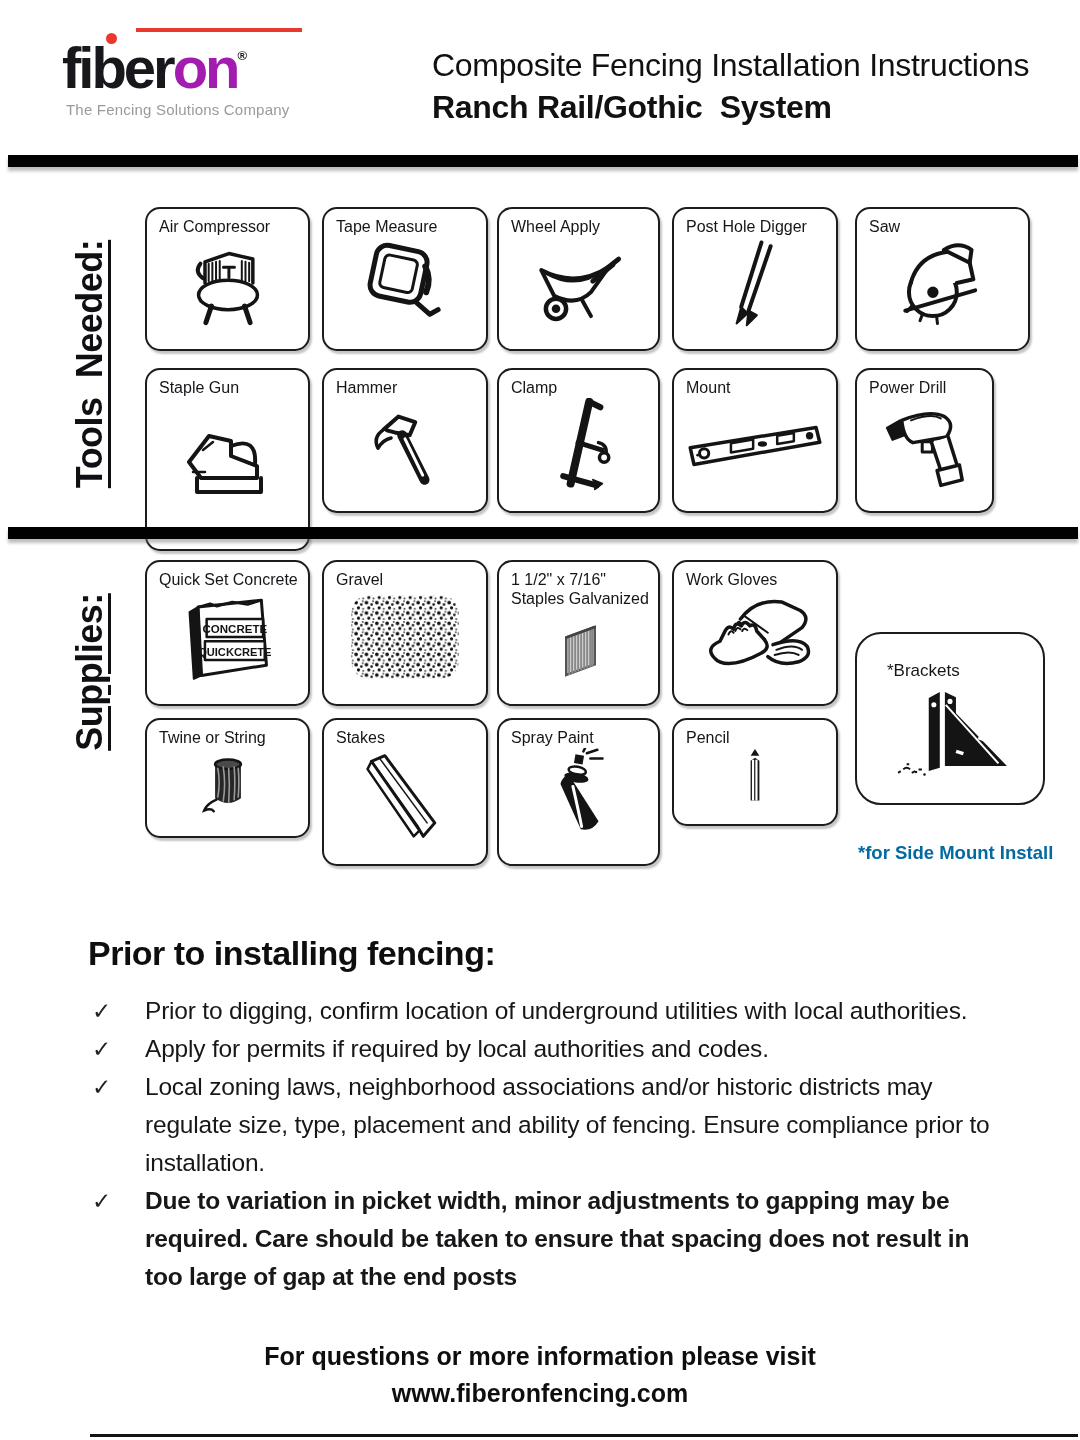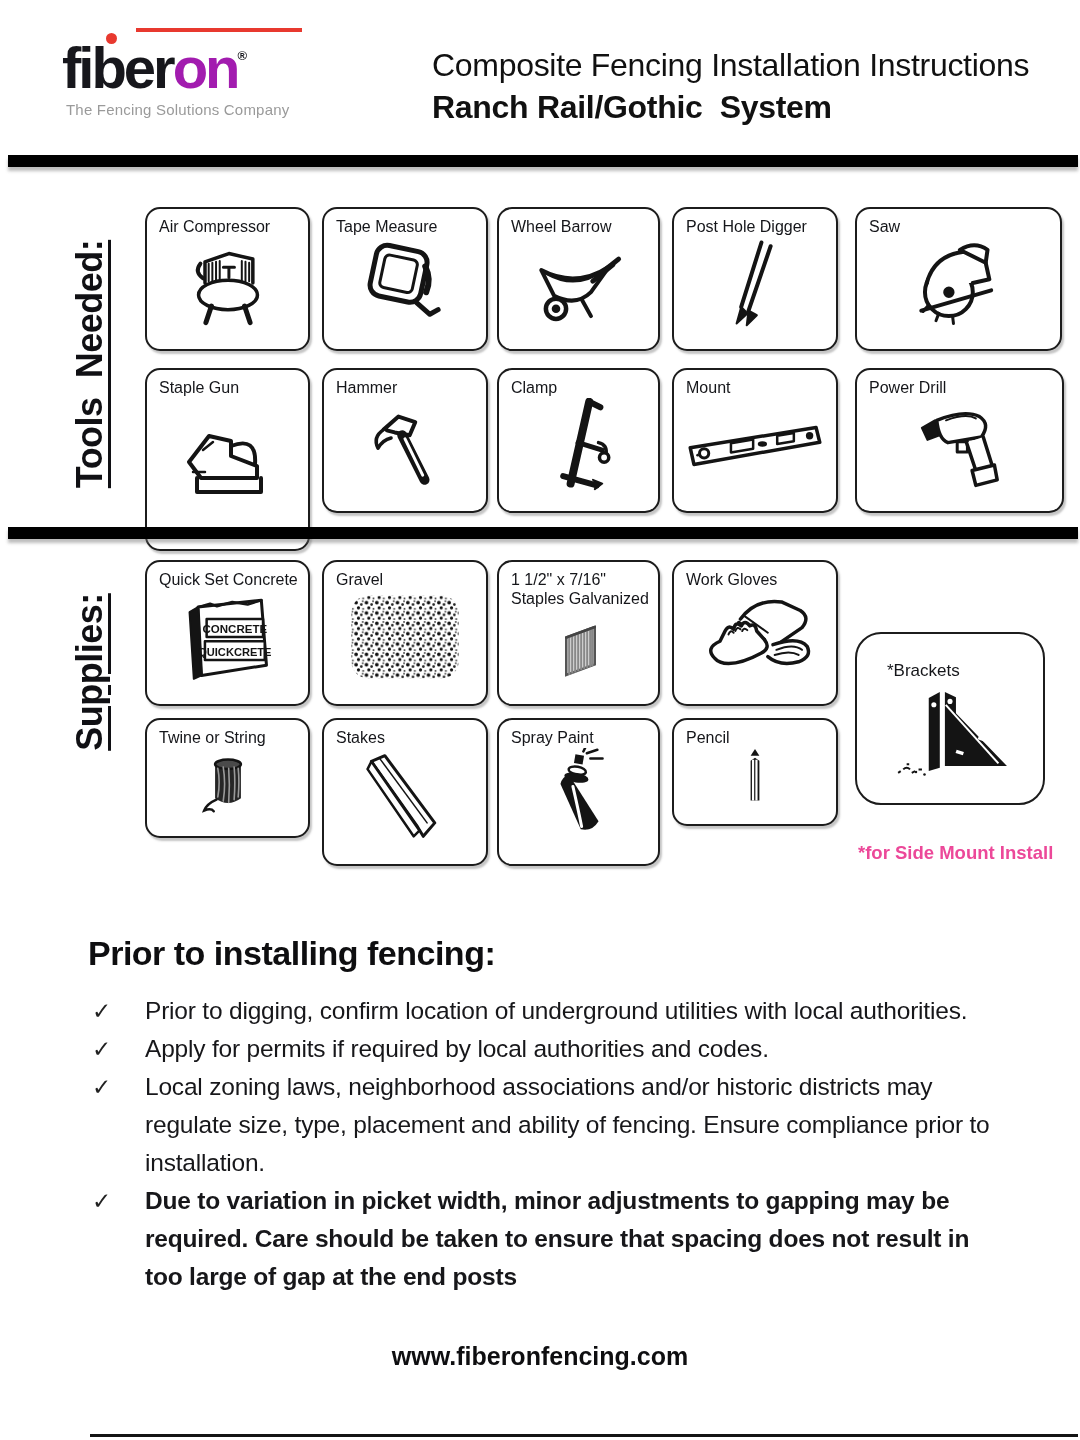--- a/index.html
+++ b/index.html
@@ -32,21 +32,21 @@
   .box{position:absolute;border:2.5px solid #1c1c1c;border-radius:15px;background:#fff;
        box-shadow:2px 3px 2px rgba(90,90,90,.35);display:flex;flex-direction:column;box-sizing:border-box;}
   .box-label{padding:8px 8px 0 12px;font-size:16px;line-height:19px;color:#15161a;}
   .box-icon{flex:1;display:flex;align-items:center;justify-content:center;padding:1px 6px 20px;min-height:0;}
   .box-icon svg{max-width:100%;max-height:100%;}
   .ic path,.ic line,.ic circle,.ic rect,.ic ellipse{vector-effect:non-scaling-stroke;}
 
   .brackets-box{position:absolute;border:2px solid #1c1c1c;border-radius:26px;background:#fff;
        display:flex;flex-direction:column;box-sizing:border-box;}
   .brackets-box .box-label{padding:27px 8px 0 30px;font-size:17px;}
-  .side-note{position:absolute;font-size:18.5px;font-weight:600;color:#ec4899;white-space:nowrap;}
+  .side-note{position:absolute;font-size:18.5px;font-weight:600;color:#0369a1;white-space:nowrap;}
 
   
   .prior-heading{position:absolute;left:88px;top:934px;font-size:34px;font-weight:700;color:#0e0e10;letter-spacing:-.5px;}
   .bullets{position:absolute;left:92px;top:992px;width:900px;}
   .bullet{display:flex;align-items:flex-start;}
   .bullet .chk{width:53px;flex:0 0 53px;font-size:23px;line-height:38px;color:#222;}
   .bullet .btxt{font-size:24.5px;line-height:38px;color:#17171a;width:852px;letter-spacing:-.2px;}
   .bullet.bold .btxt{font-weight:700;}
 
   
@@ -98,21 +98,21 @@
         <svg class="ic" width="112" height="98" viewBox="0 0 110 100" fill="none" stroke="#141414" stroke-width="5" stroke-linecap="round" stroke-linejoin="round">
       <rect x="20" y="12" width="56" height="56" rx="12" transform="rotate(12 48 40)" fill="#fff"></rect>
       <rect x="30" y="22" width="36" height="36" rx="5" transform="rotate(12 48 40)" stroke-width="3" fill="#fff"></rect>
       <path d="M77 32 q7 14 1 28" stroke-width="6"></path>
       <path d="M66 70 l16 14 l9 -5" stroke-width="5"></path>
     </svg>
       </div>
   </div>
 
   <div class="box" style="left:497px;top:207px;width:163px;height:144px">
-    <div class="box-label">Wheel Barrow</div>
+    <div class="box-label">Wheel Apply</div>
     <div class="box-icon">
         <svg class="ic" width="118" height="96" viewBox="0 0 110 100" fill="none" stroke="#141414" stroke-width="4" stroke-linecap="round" stroke-linejoin="round">
       <path d="M14 36 L28 64 Q52 76 68 60 L88 32 Q52 56 14 36 Z" fill="#fff"></path>
       <path d="M20 40 Q52 58 82 36" stroke-width="2.5"></path>
       <path d="M70 48 L92 30 M78 40 L98 24" stroke-width="5"></path>
       <circle cx="30" cy="78" r="11" fill="#fff" stroke-width="4.5"></circle>
       <circle cx="30" cy="78" r="2.5" fill="#141414"></circle>
       <path d="M58 68 L68 86" stroke-width="4"></path>
     </svg>
       </div>
@@ -123,21 +123,21 @@
     <div class="box-icon">
         <svg class="ic" width="110" height="100" viewBox="0 0 110 100" fill="none" stroke="#141414" stroke-width="4" stroke-linecap="round" stroke-linejoin="round">
       <path d="M62 6 L40 76"></path>
       <path d="M72 10 L48 80"></path>
       <path d="M40 76 L35 94 L47 83 Z" fill="#141414" stroke-width="2"></path>
       <path d="M48 80 L46 96 L57 85 Z" fill="#141414" stroke-width="2"></path>
     </svg>
       </div>
   </div>
 
-  <div class="box" style="left:855px;top:207px;width:207px;height:144px">
+  <div class="box" style="left:855px;top:207px;width:175px;height:144px">
     <div class="box-label">Saw</div>
     <div class="box-icon">
         <svg class="ic" width="128" height="102" viewBox="0 0 110 100" fill="none" stroke="#141414" stroke-width="4" stroke-linecap="round" stroke-linejoin="round">
       <circle cx="44" cy="60" r="26" fill="#fff"></circle>
       <circle cx="44" cy="60" r="4" fill="#141414"></circle>
       <path d="M22 74 l-6 7 M33 83 l-3 8 M48 86 l1 8" stroke-width="3"></path>
       <path d="M20 50 Q28 20 60 16 L84 28 L88 46 L70 50" fill="#fff"></path>
       <path d="M56 14 Q72 4 86 14 L84 28" stroke-width="4"></path>
       <path d="M14 80 L90 58" stroke-width="4"></path>
     </svg>
@@ -191,21 +191,21 @@
       <path d="M54 33 l24 -4 v10 l-24 4 Z" stroke-width="2.5" fill="#fff"></path>
       <path d="M104 25 l18 -3 v9 l-18 3 Z" stroke-width="2.5" fill="#fff"></path>
       <ellipse cx="88" cy="34" rx="5" ry="3" fill="#141414" stroke="none"></ellipse>
       <circle cx="25" cy="44" r="5" stroke-width="3" fill="#fff"></circle>
       <circle cx="139" cy="25" r="4" fill="#141414" stroke="none"></circle>
       <circle cx="18" cy="46" r="1.5" fill="#141414" stroke="none"></circle>
     </svg>
       </div>
   </div>
 
-  <div class="box" style="left:855px;top:368px;width:209px;height:145px">
+  <div class="box" style="left:855px;top:368px;width:139px;height:145px">
     <div class="box-label">Power Drill</div>
     <div class="box-icon">
         <svg class="ic" width="120" height="104" viewBox="0 0 110 100" fill="none" stroke="#141414" stroke-width="3.5" stroke-linecap="round" stroke-linejoin="round">
       <path d="M14 32 l14 -8 l5 16 l-13 5 Z" fill="#141414" stroke-width="2"></path>
       <path d="M30 24 Q60 12 76 20 Q88 28 78 42 L42 48 Q32 44 30 24 Z" fill="#fff"></path>
       <path d="M40 24 Q62 16 72 22" stroke-width="2"></path>
       <rect x="52" y="47" width="11" height="11" stroke-width="3" fill="#fff"></rect>
       <path d="M62 48 L72 78 L90 74 L80 42" fill="#fff"></path>
       <path d="M68 78 L92 72 L95 88 L72 94 Z" fill="#fff"></path>
     </svg>
@@ -360,18 +360,19 @@
       <span class="chk">✓</span>
       <span class="btxt">Local zoning laws, neighborhood associations and/or historic districts may regulate size, type, placement and ability of fencing. Ensure compliance prior to installation.</span>
     </div>
     <div class="bullet bold">
       <span class="chk">✓</span>
       <span class="btxt">Due to variation in picket width, minor adjustments to gapping may be required. Care should be taken to ensure that spacing does not result in too large of gap at the end posts</span>
     </div>
   </div>
 
   <div class="footer">
+    <div>For questions or more information please visit</div>
     <div>www.fiberonfencing.com</div>
   </div>
 
   <div class="bottom-line"></div>
 
 </div>
 
 </body></html>

